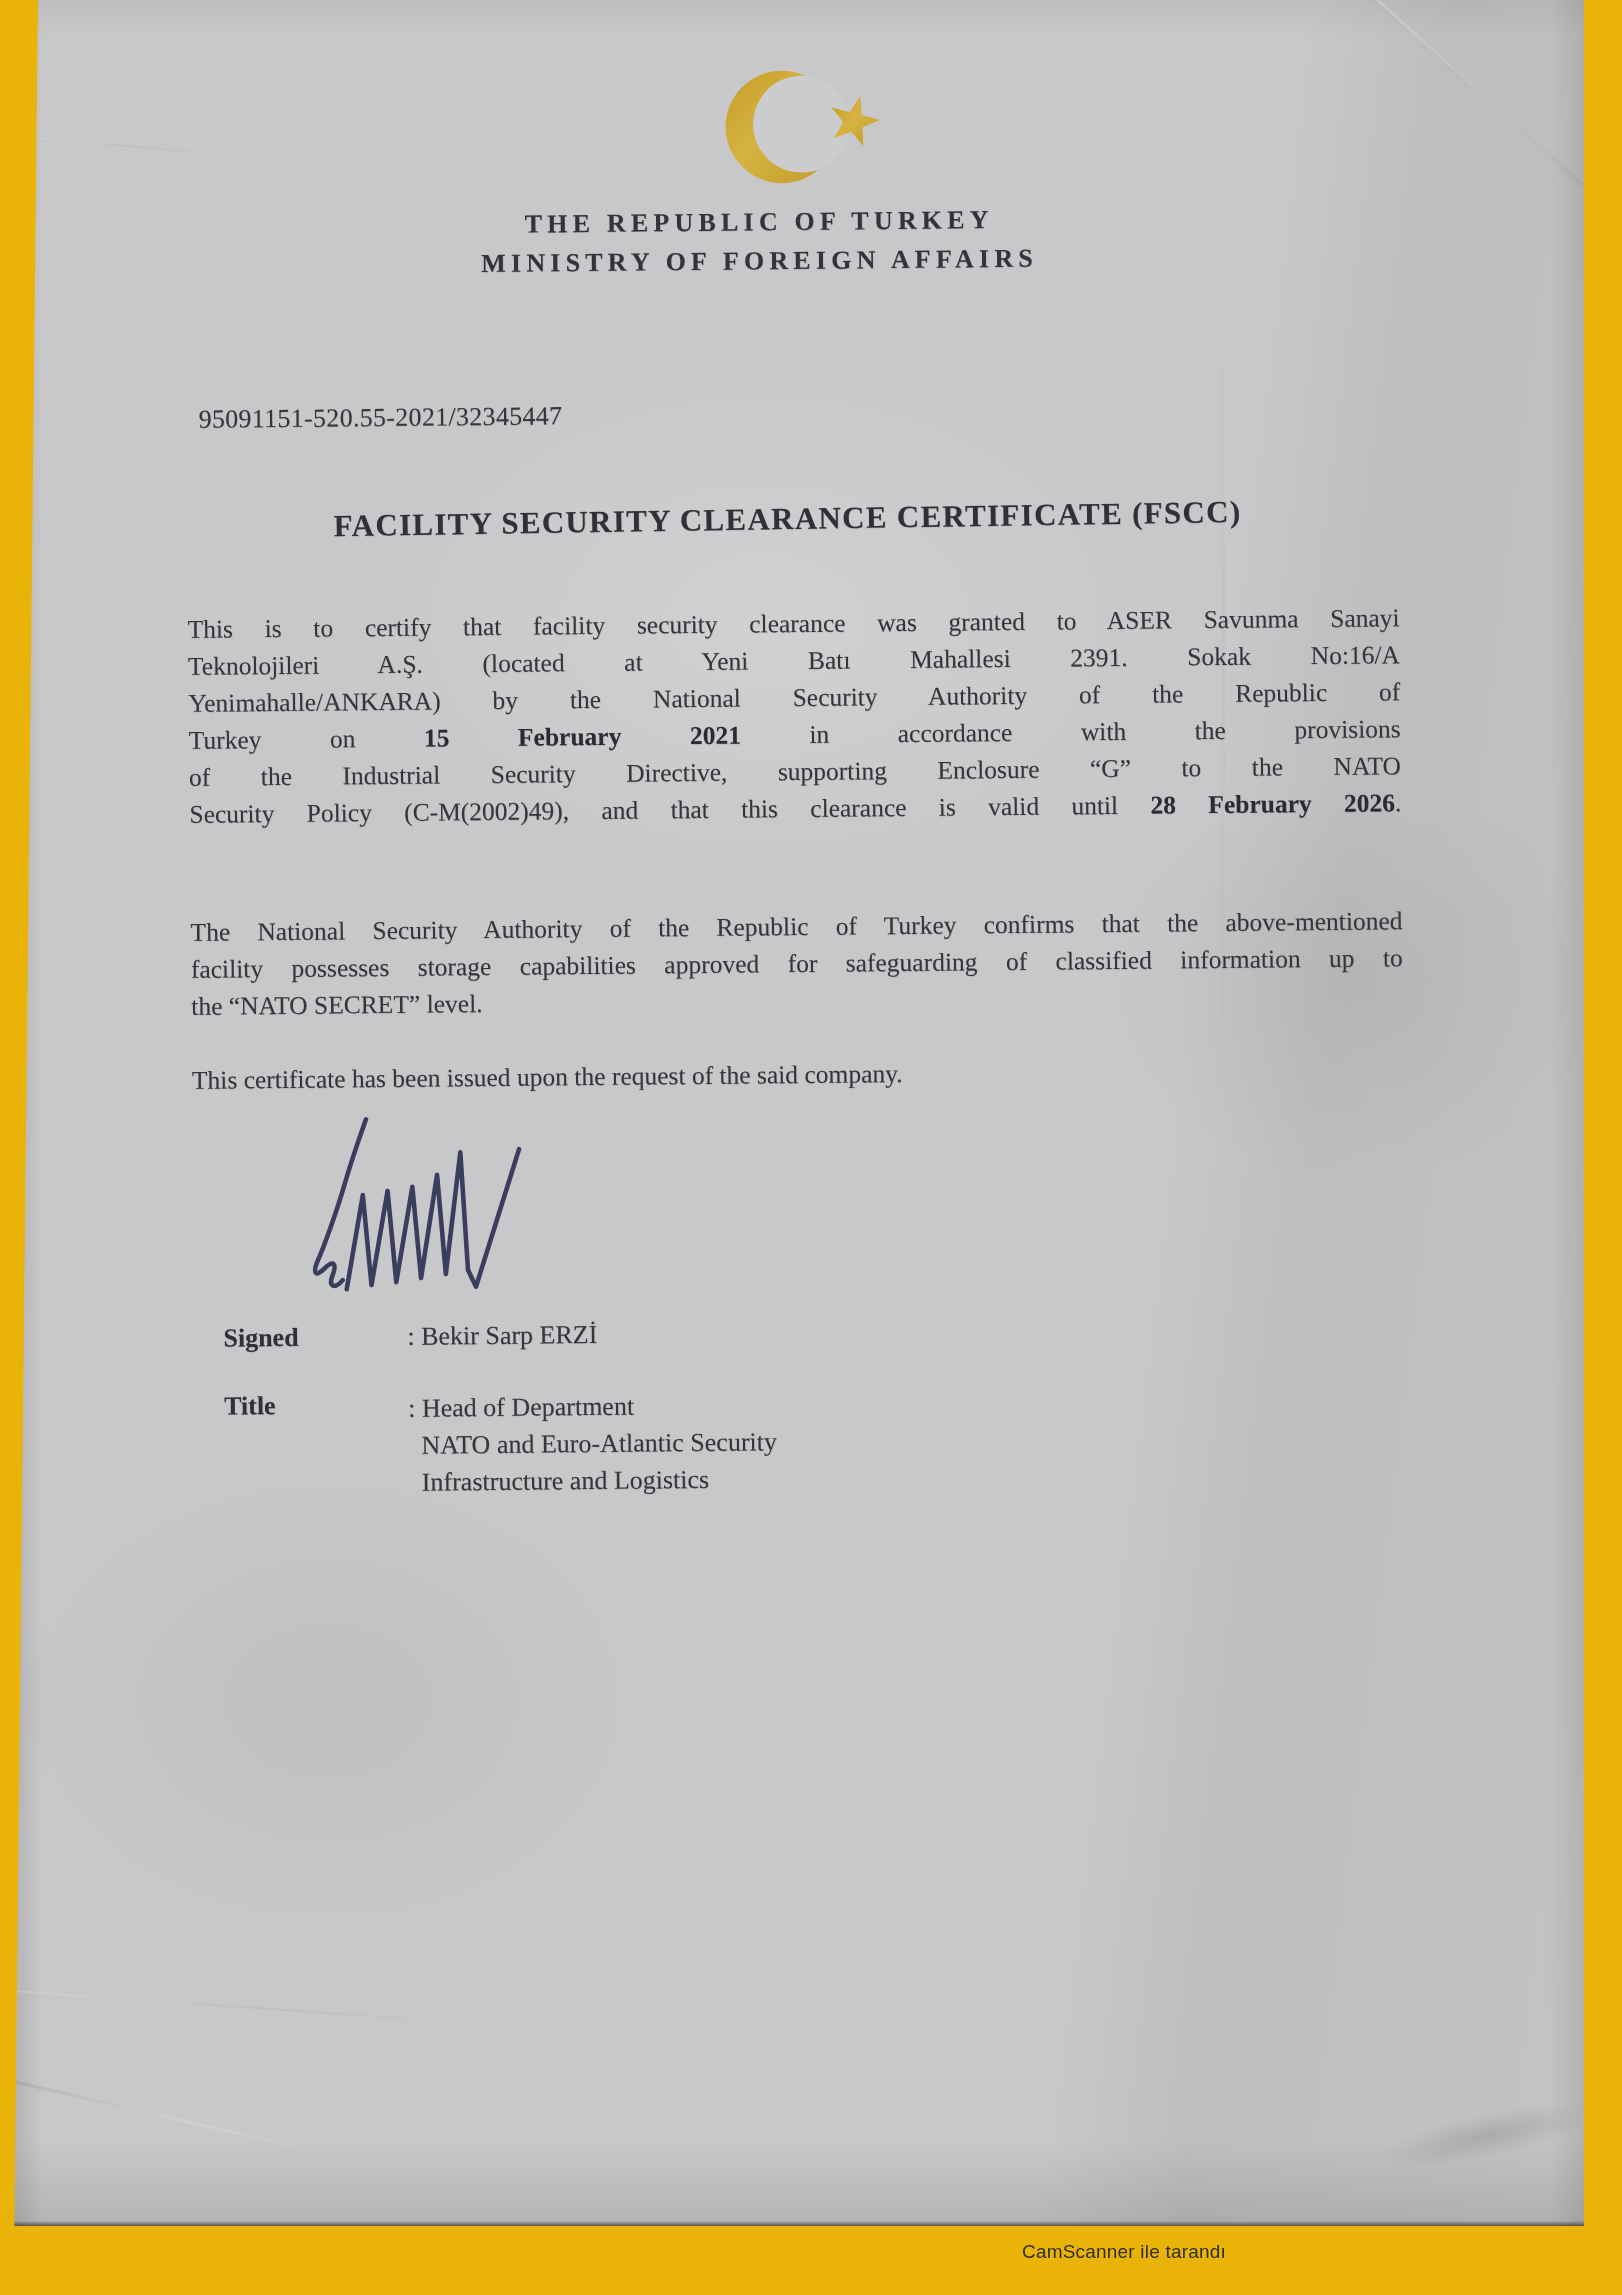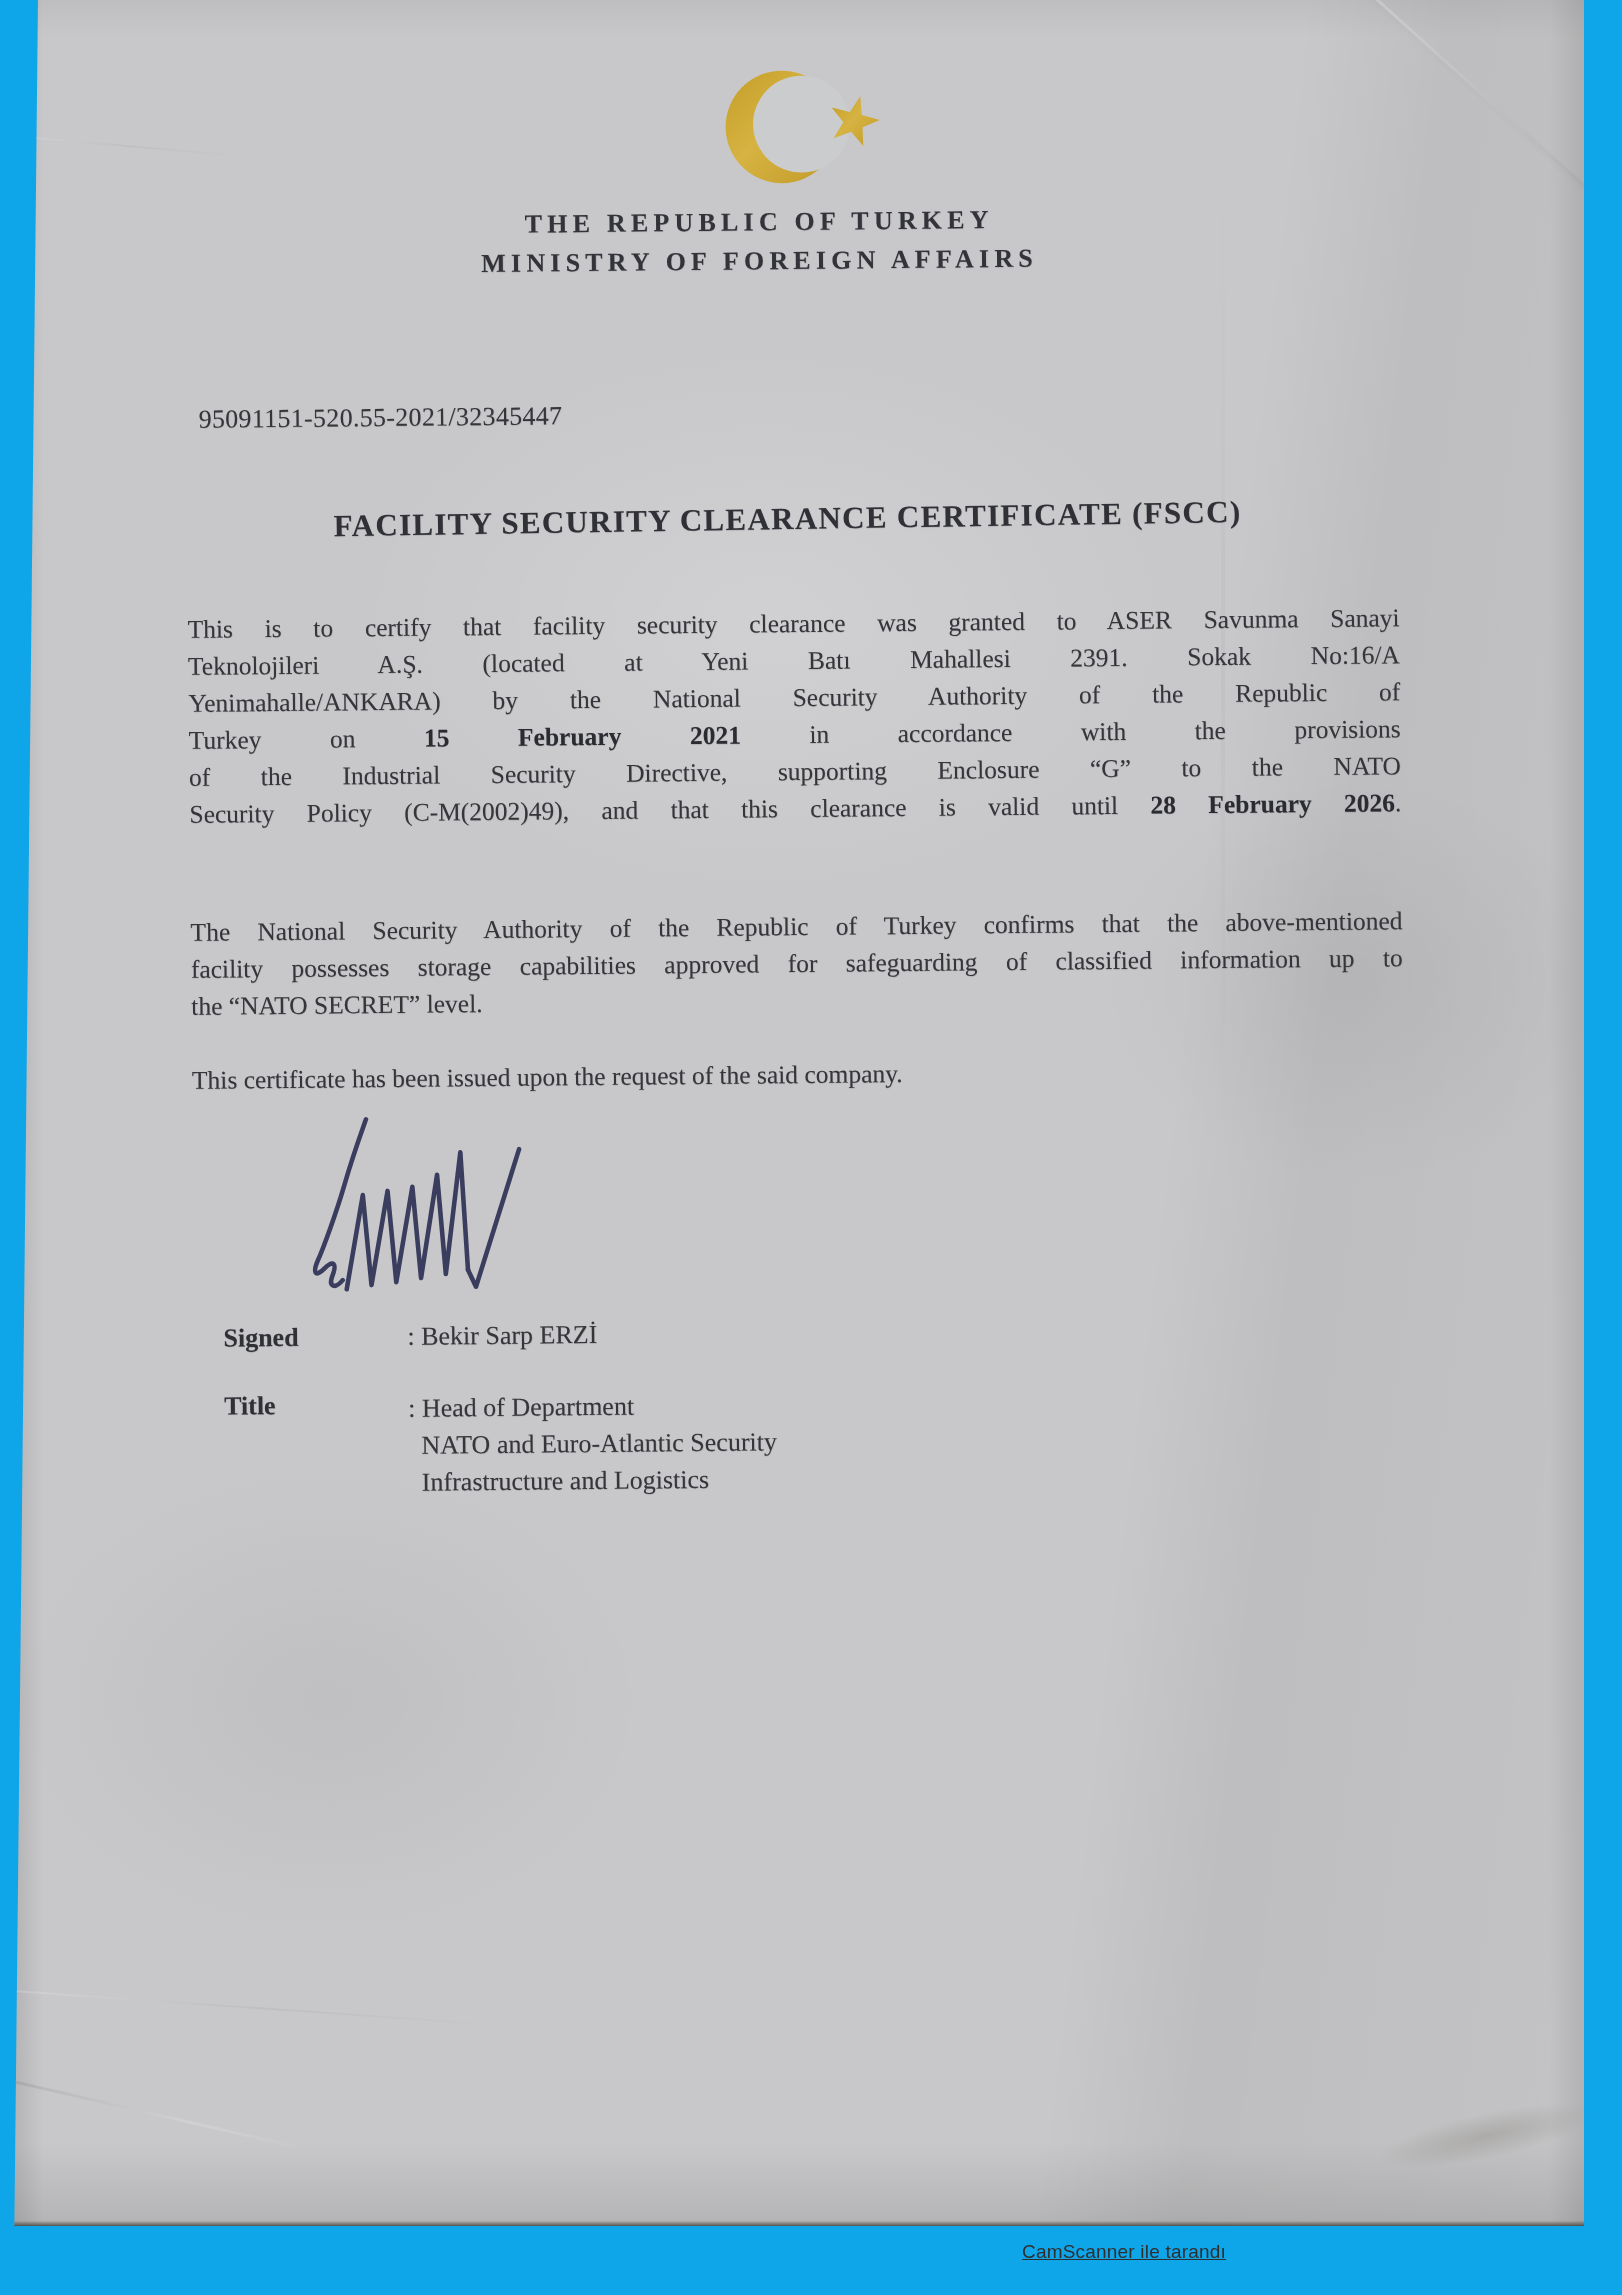--- a/index.html
+++ b/index.html
@@ -1,18 +1,18 @@
 <!DOCTYPE html>
 <html style="font-size:10.5px"><head>
 <meta charset="utf-8">
 <style>
   html,body{margin:0;padding:0;}
   body{width:1622px;height:2295px;background:#ffffff;overflow:hidden;
        font-family:"Liberation Serif", serif;}
-  #stage{position:absolute;left:0;top:0;width:1622px;height:2295px;background:#0ea5e9;overflow:hidden;}
+  #stage{position:absolute;left:0;top:0;width:1622px;height:2295px;background:#eab308;overflow:hidden;}
 
   
   .paper{position:absolute;left:14.4px;top:0;width:1570px;height:2226px;
     background-color:#c8c8ca;
     background-image:
       radial-gradient(589px 393px at 752px 621px, rgba(255,255,255,0.16), rgba(255,255,255,0) 70%),
       radial-gradient(458px 340px at 314px 1701px, rgba(0,0,0,0.045), rgba(0,0,0,0) 70%),
       radial-gradient(340px 275px at 1341px 981px, rgba(0,0,0,0.05), rgba(0,0,0,0) 75%),
       linear-gradient(to right, rgba(0,0,0,0.10), rgba(0,0,0,0) 30px),
       linear-gradient(to left, rgba(0,0,0,0.09), rgba(0,0,0,0) 35px),
@@ -59,21 +59,21 @@
   .sig-svg{position:absolute;left:288px;top:1107px;width:222px;height:203px;}
   .sig-row{position:absolute;left:206px;display:flex;font-size:26px;}
   .row-signed{top:1318px;}
   .row-title{top:1386px;}
   .sig-row .lbl{font-weight:bold;width:184px;flex:0 0 auto;color:#303137;}
   .title-val div{line-height:37px;}
   .title-val .cont{padding-left:13px;}
 
   
   .footer-watermark{position:absolute;left:1022px;top:2241px;
-    font-family:"Liberation Sans", sans-serif;font-size:19px;letter-spacing:0.2px;color:#2f2f2f;text-decoration:underline;}
+    font-family:"Liberation Sans", sans-serif;font-size:19px;letter-spacing:0.2px;color:#2f2f2f;}
 </style>
 </head>
 <body>
 
 <div id="stage">
 
   <div class="paper">
     <div class="crease crease-tr"></div>
     <div class="crease crease-tl"></div>
     <div class="crease crease-mid"></div>

